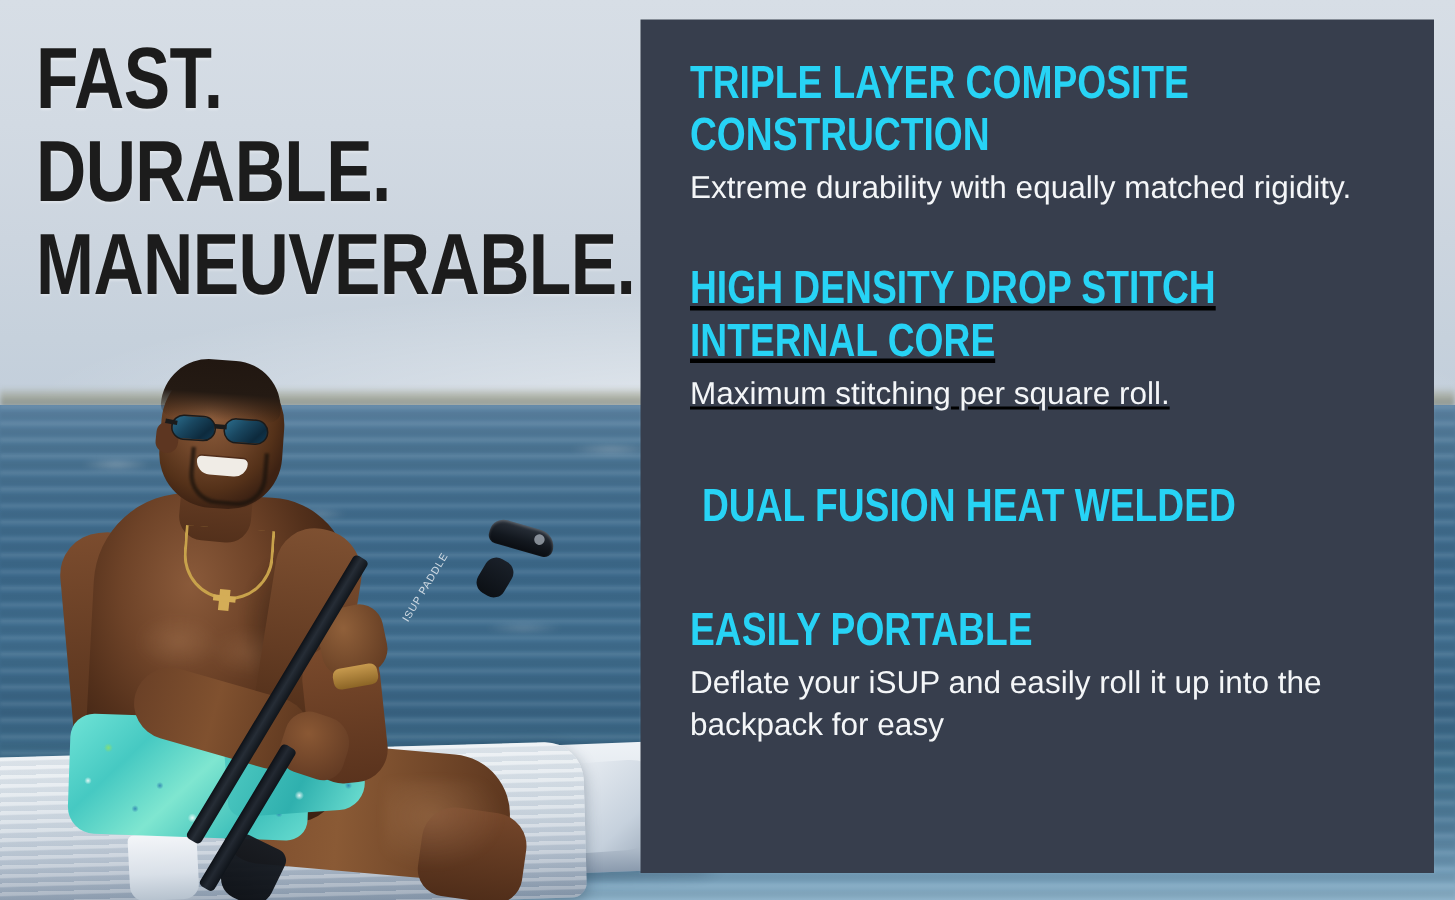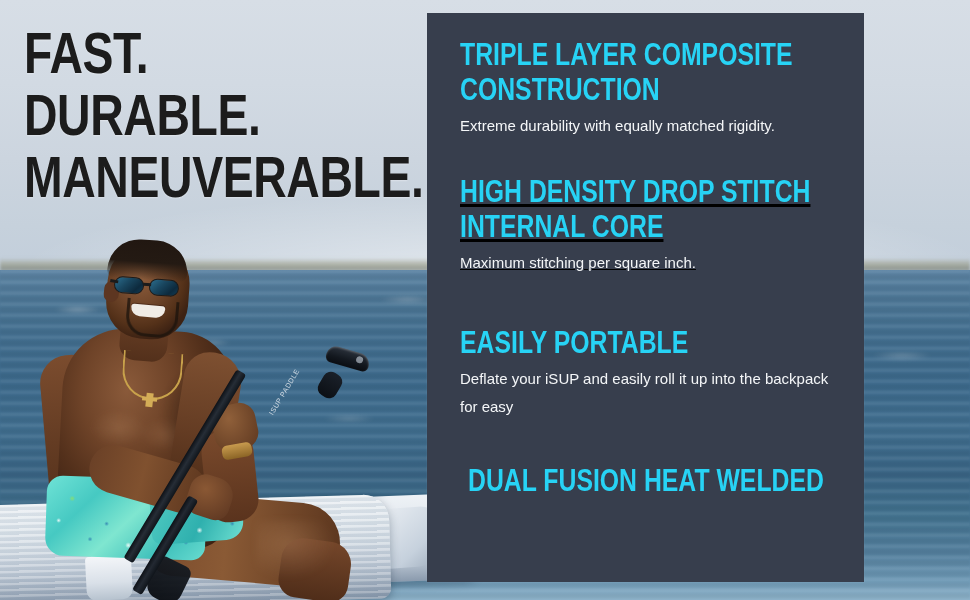--- a/index.html
+++ b/index.html
@@ -494,21 +494,21 @@
     transform-origin: left top;
     text-shadow: 0 1px 2px rgba(255,255,255,.35);
     white-space: nowrap;
   }
   .headline .line { display: block; }
 
   
   .panel {
     position: absolute;
     left: 427px; top: 13px;
-    width: 437px; height: 569px;
+    width: 529px; height: 569px;
     background: #373e4d;
     box-shadow: 0 0 0 1px rgba(255,255,255,.03);
   }
   .panel-inner {
     position: absolute;
     left: 33px; top: 24px;
     right: 22px;
   }
   .feature { margin-bottom: 2px; }
   .feature-title {
@@ -519,21 +519,21 @@
     line-height: 35px;
     letter-spacing: 0px;
     transform: scaleX(.80);
     transform-origin: left top;
     width: 125%;
   }
   .feature-desc {
     color: #f4f6f8;
     font-family: "Liberation Sans", sans-serif;
     font-weight: 400;
-    font-size: 15px;
+    font-size: 21px;
     line-height: 28px;
     margin-top: 5px;
     max-width: 462px;
   }
   .f1 { margin-top: 0px; }
   .f2 { margin-top: 34px; text-decoration: underline; }
   .f3 { margin-top: 42px; }
   .f3 .feature-title { padding-left: 10px; }
   .f4 { margin-top: 48px; }
 </style>
@@ -610,28 +610,28 @@
   <div class="panel">
     <div class="panel-inner">
 
       <div class="feature f1">
         <div class="feature-title">TRIPLE LAYER COMPOSITE CONSTRUCTION</div>
         <div class="feature-desc">Extreme durability with equally matched rigidity.</div>
       </div>
 
       <div class="feature f2">
         <div class="feature-title">HIGH DENSITY DROP STITCH INTERNAL CORE</div>
-        <div class="feature-desc">Maximum stitching per square inch.</div>
+        <div class="feature-desc">Maximum stitching per square roll.</div>
+      </div>
+
+      <div class="feature f3">
+        <div class="feature-title">DUAL FUSION HEAT WELDED</div>
       </div>
 
       <div class="feature f4">
         <div class="feature-title">EASILY PORTABLE</div>
         <div class="feature-desc">Deflate your iSUP and easily roll it up into the backpack for easy</div>
       </div>
 
-      <div class="feature f3">
-        <div class="feature-title">DUAL FUSION HEAT WELDED</div>
-      </div>
-
     </div>
   </div>
 
 </div>
 
 </body></html>

